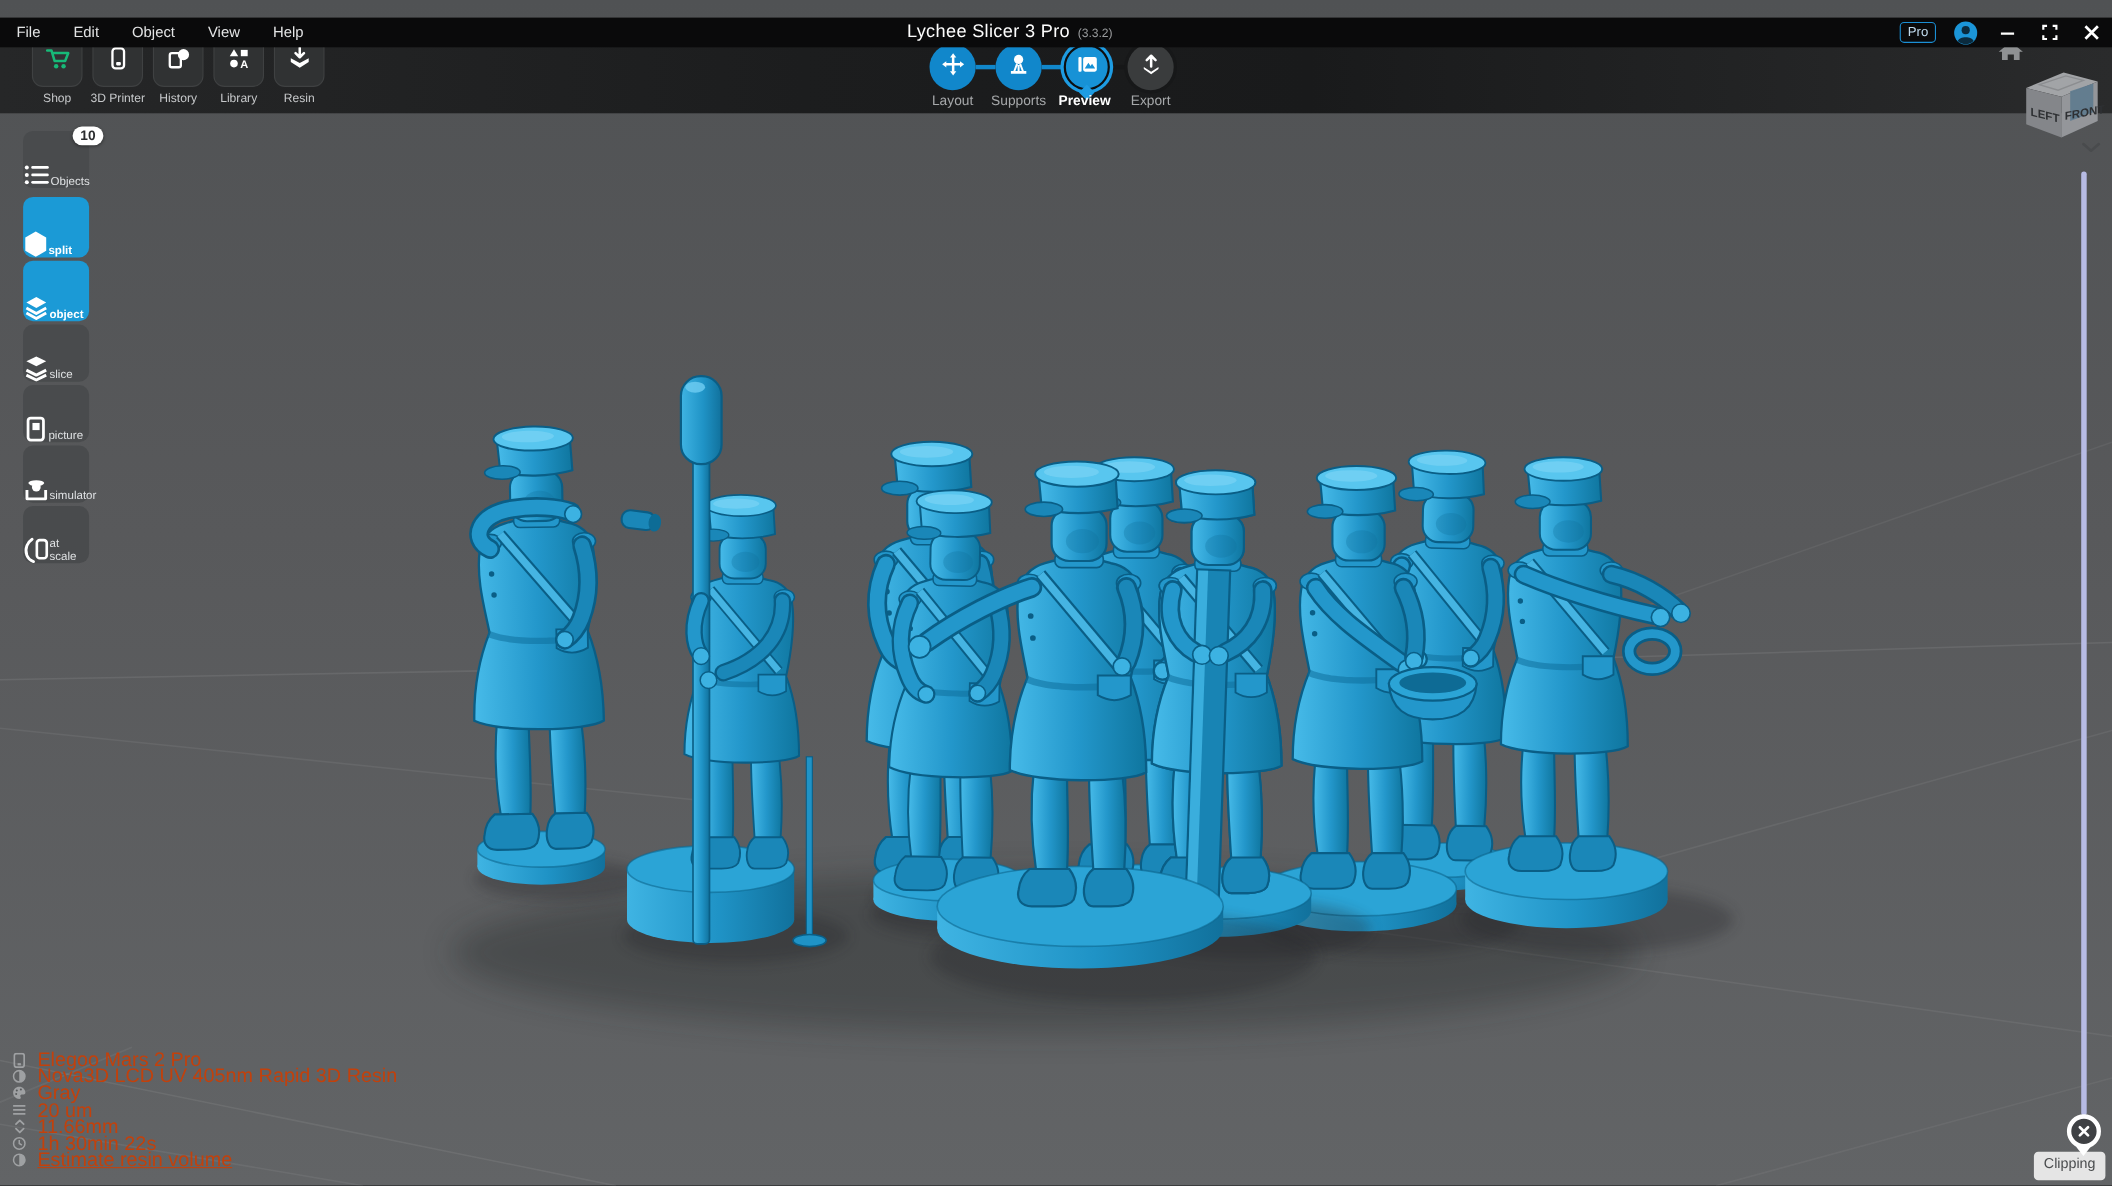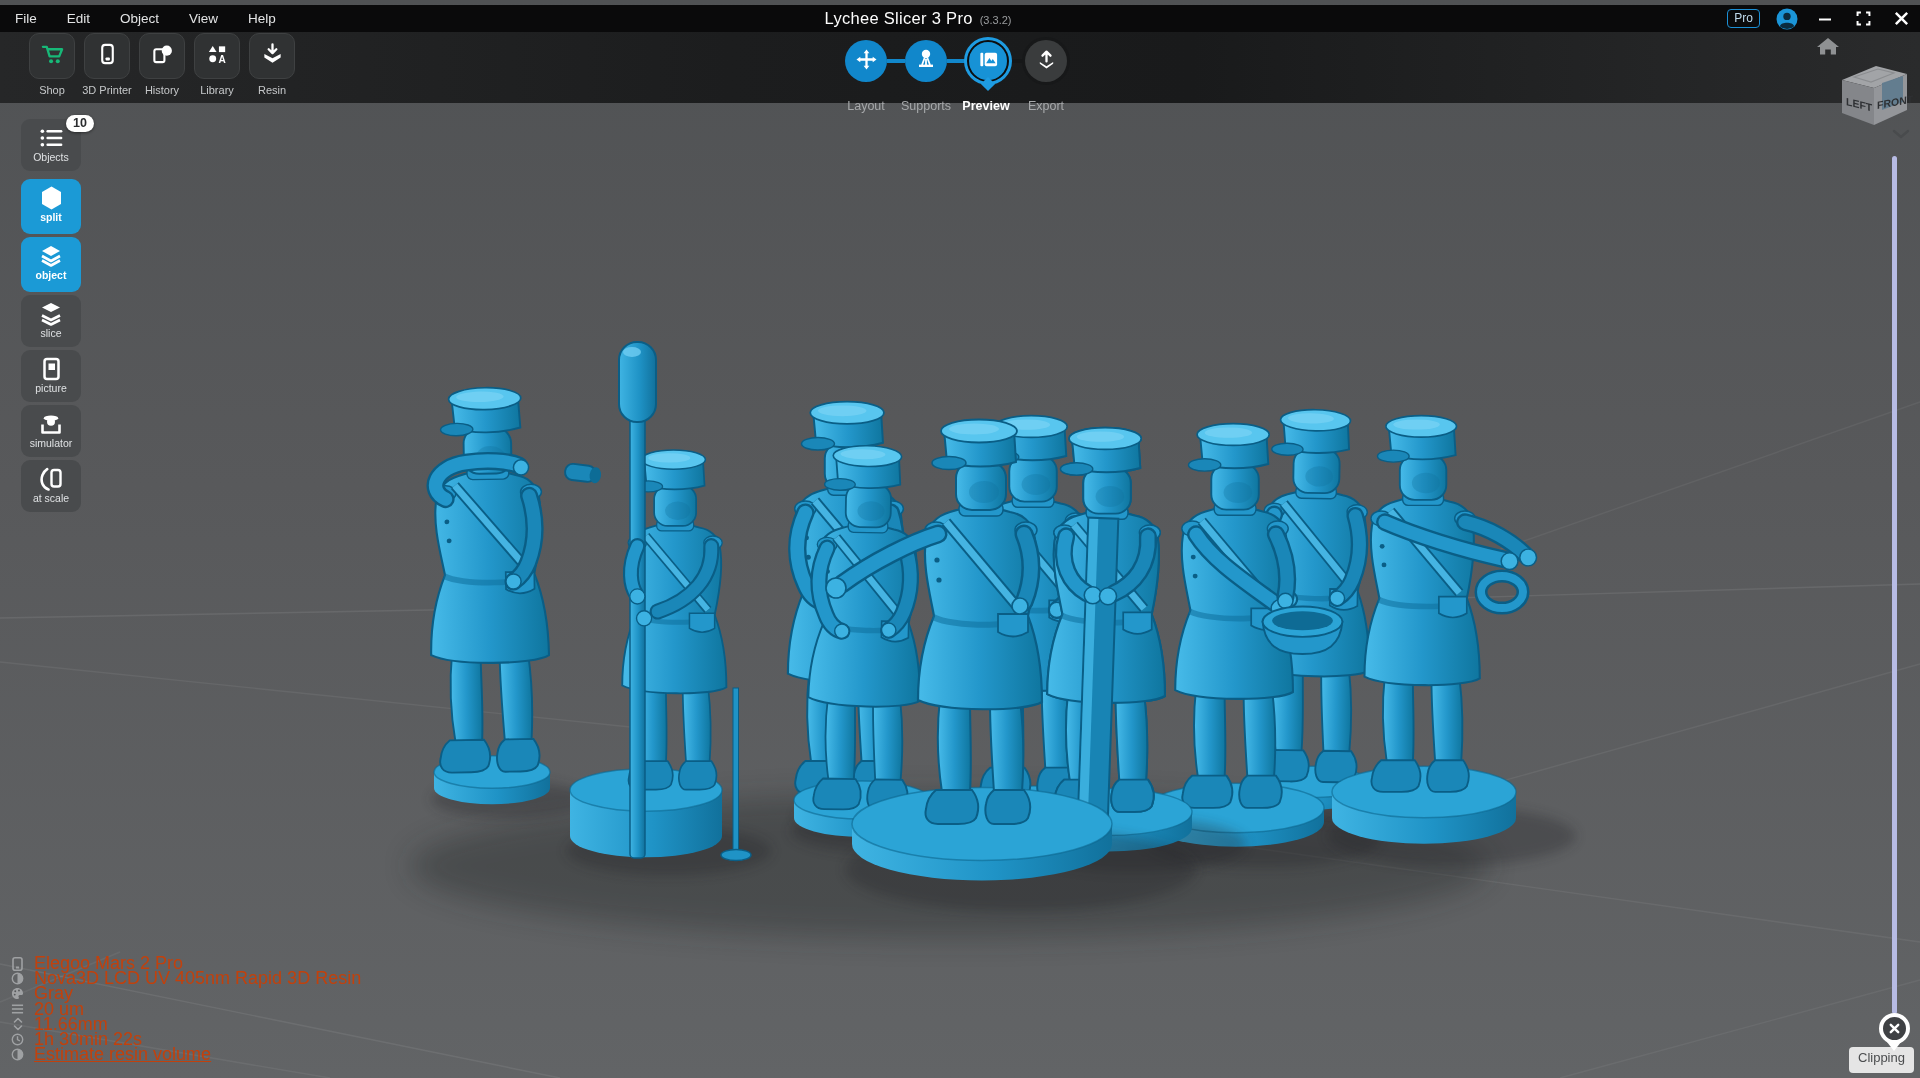--- a/index.html
+++ b/index.html
@@ -1,21 +1,21 @@
 <!DOCTYPE html>
 <html><head>
 <meta charset="utf-8">
 <style>
   html,body{margin:0;padding:0;background:#000;}
   body{width:1920px;height:1078px;overflow:hidden;position:relative;
        font-family:"Liberation Sans",sans-serif;-webkit-font-smoothing:antialiased;}
   
   #scene3d{position:absolute;left:0;top:0;width:1920px;height:1078px;display:block;}
   
-  .titlebar{position:absolute;left:0;top:5px;width:1920px;height:27px;background:#0a0a0b;
+  .titlebar{position:absolute;left:0;top:16px;width:1920px;height:27px;background:#0a0a0b;
             display:flex;align-items:flex-end;color:#e8e9ea;z-index:30;}
   .menu{display:flex;align-items:center;height:100%;}
   .menu-item{font-size:13.5px;padding:0 15px;color:#e3e4e5;cursor:default;}
   .win-title{position:absolute;left:918px;top:0;transform:translateX(-50%);height:40px;
              display:flex;align-items:baseline;gap:7px;line-height:27px;white-space:nowrap;}
   .win-title .t{font-size:16.5px;color:#fdfdfd;letter-spacing:.3px;}
   .win-title .v{font-size:11px;color:#9a9c9e;}
   .tb-right{position:absolute;right:8px;top:0;height:27px;display:flex;align-items:center;gap:16px;margin-left:36px;}
   .pro-badge{border:1.5px solid #1b8fd5;color:#bfd9ec;border-radius:4px;font-size:12px;
              padding:0px 6px 1px 6px;line-height:16px;}
@@ -34,26 +34,26 @@
   .seg-done{background:#1187cb;}
   .seg-todo{background:#161718;}
   .step-circle{position:absolute;width:42px;height:42px;border-radius:50%;top:13px;
                display:grid;place-items:center;}
   .c-done{background:#1187cb;}
   .c-active{background:#1792d6;border:2px solid #0d0e0f;box-shadow:0 0 0 3px #1e9ce2;
             width:38px;height:38px;}
   .c-todo{background:#3a3c3d;box-shadow:0 0 0 3px #171819;}
   .step-tail{position:absolute;width:10px;height:10px;background:#1e9ce2;transform:rotate(45deg);
              top:52px;}
-  .step-label{position:absolute;top:57px;width:90px;text-align:center;font-size:12.5px;color:#a6a8aa;margin-top:15px;}
+  .step-label{position:absolute;top:57px;width:90px;text-align:center;font-size:12.5px;color:#a6a8aa;}
   .step-label.active{color:#ffffff;font-weight:bold;}
   
   .sidebar{position:absolute;left:21px;top:119px;width:60px;z-index:20;}
   .side-btn{width:60px;height:52px;border-radius:9px;background:#494b4d;position:relative;
-            display:flex;flex-direction:column;align-items:center;justify-content:flex-start;
+            display:flex;flex-direction:row;align-items:flex-end;justify-content:flex-start;
             margin-bottom:3px;}
   .side-btn .ic{margin-top:7px;height:24px;display:grid;place-items:center;}
   .side-btn .lb{font-size:10.5px;color:#dfe1e3;margin-top:1px;}
   .side-btn.objects{margin-bottom:8px;}
   .side-btn.blue{background:#1b9ad6;height:55px;font-weight:bold;}
   .side-btn.blue .lb{color:#fff;}
   .count-badge{position:absolute;left:45px;top:-4px;background:#fff;color:#2b2d2f;font-weight:bold;
                font-size:12.5px;padding:1px 7px 2px 7px;border-radius:10px;
                box-shadow:0 1px 3px rgba(0,0,0,.45);}
   

